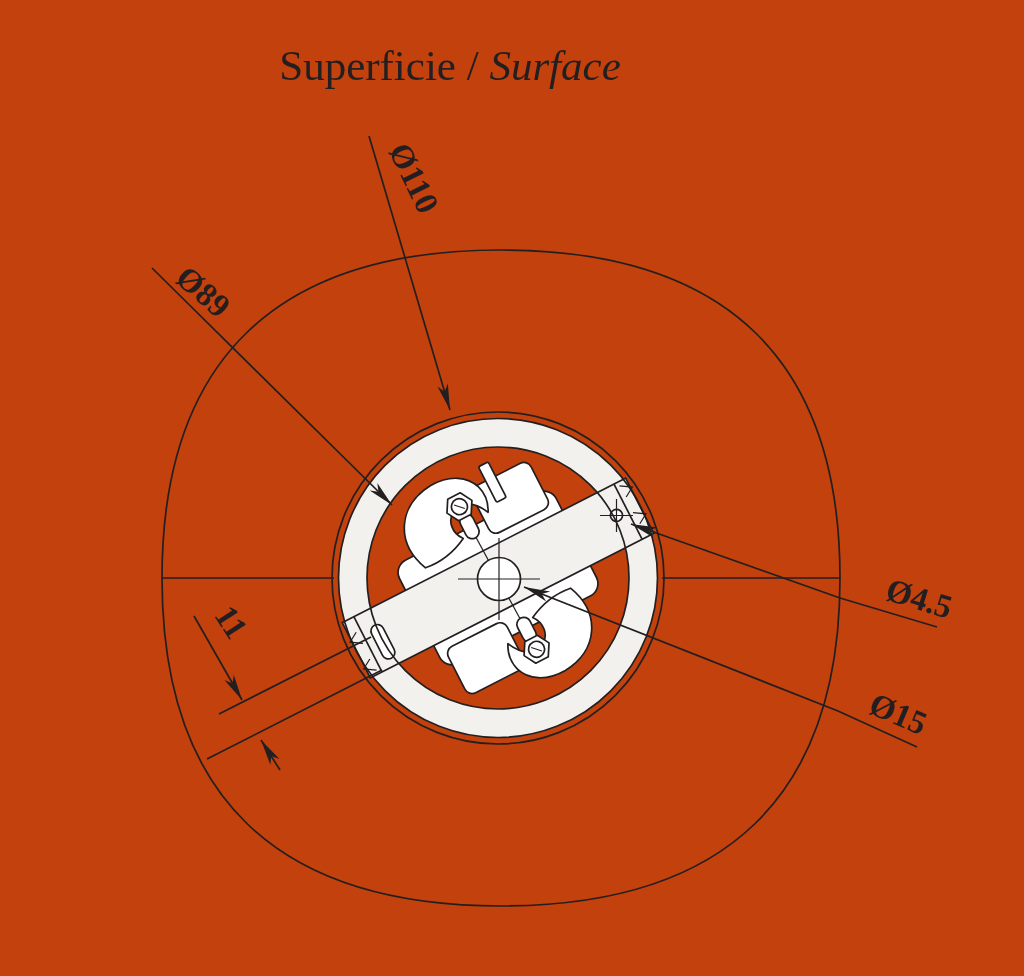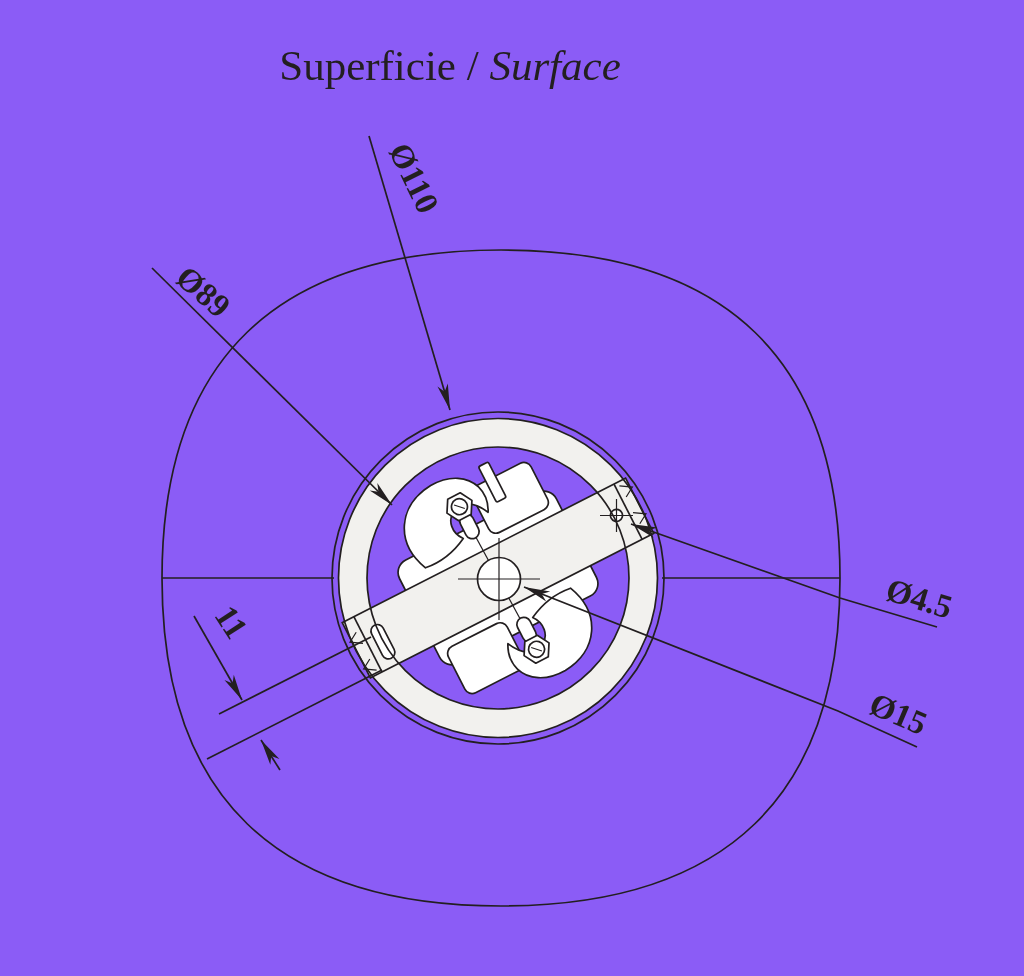--- a/index.html
+++ b/index.html
@@ -1,16 +1,16 @@
 <!DOCTYPE html>
 <html><head>
 <meta charset="utf-8">
 <style>
   html,body{margin:0;padding:0;background:#ffffff;}
-  .stage{position:relative;width:1024px;height:976px;background:#8b5cf6;overflow:hidden;}
+  .stage{position:relative;width:1024px;height:976px;background:#c2410c;overflow:hidden;}
   svg{display:block;}
   .title-text{font-family:"Liberation Serif","DejaVu Serif",serif;font-size:43px;fill:#231f20;}
   .dim-label{font-family:"Liberation Serif","DejaVu Serif",serif;font-size:33px;font-weight:bold;fill:#231f20;}
   .ln{stroke:#231f20;fill:none;stroke-width:1.7;}
   .ln-thin{stroke:#231f20;fill:none;stroke-width:1.2;}
   .part{stroke:#231f20;fill:#ffffff;stroke-width:1.7;stroke-linejoin:round;}
   .shade{fill:#f2f1ee;}
 </style>
 </head>
 <body>

